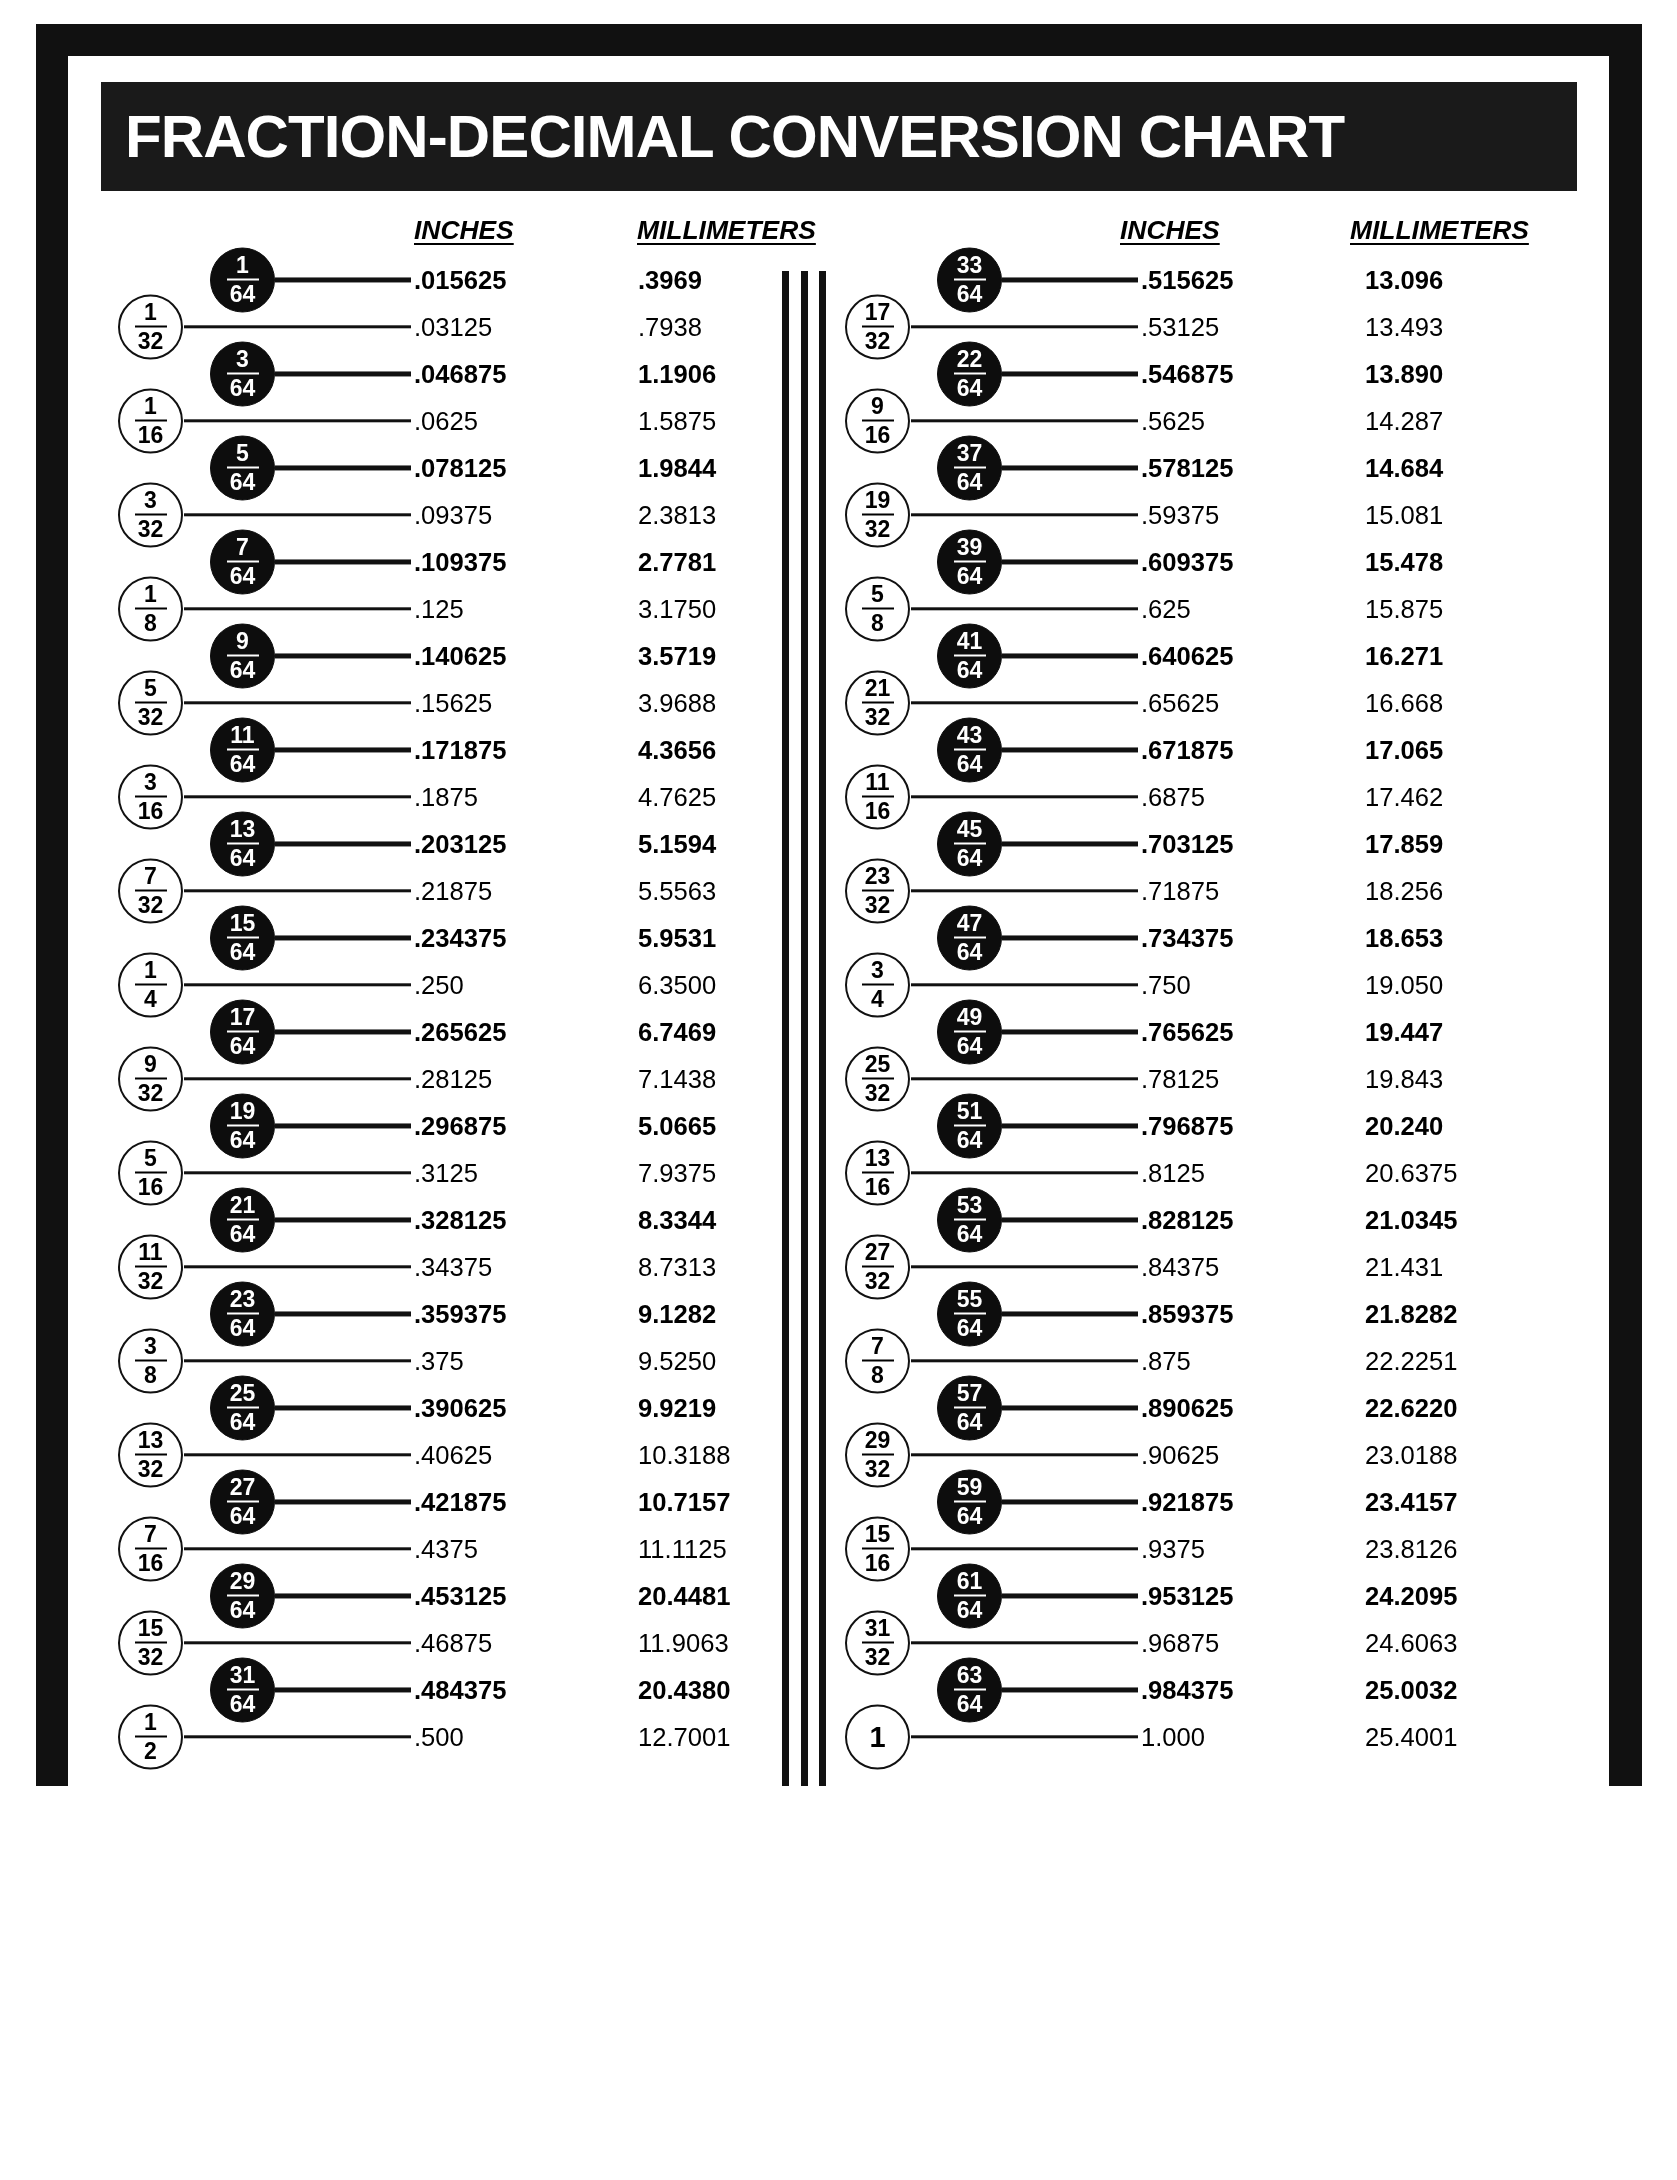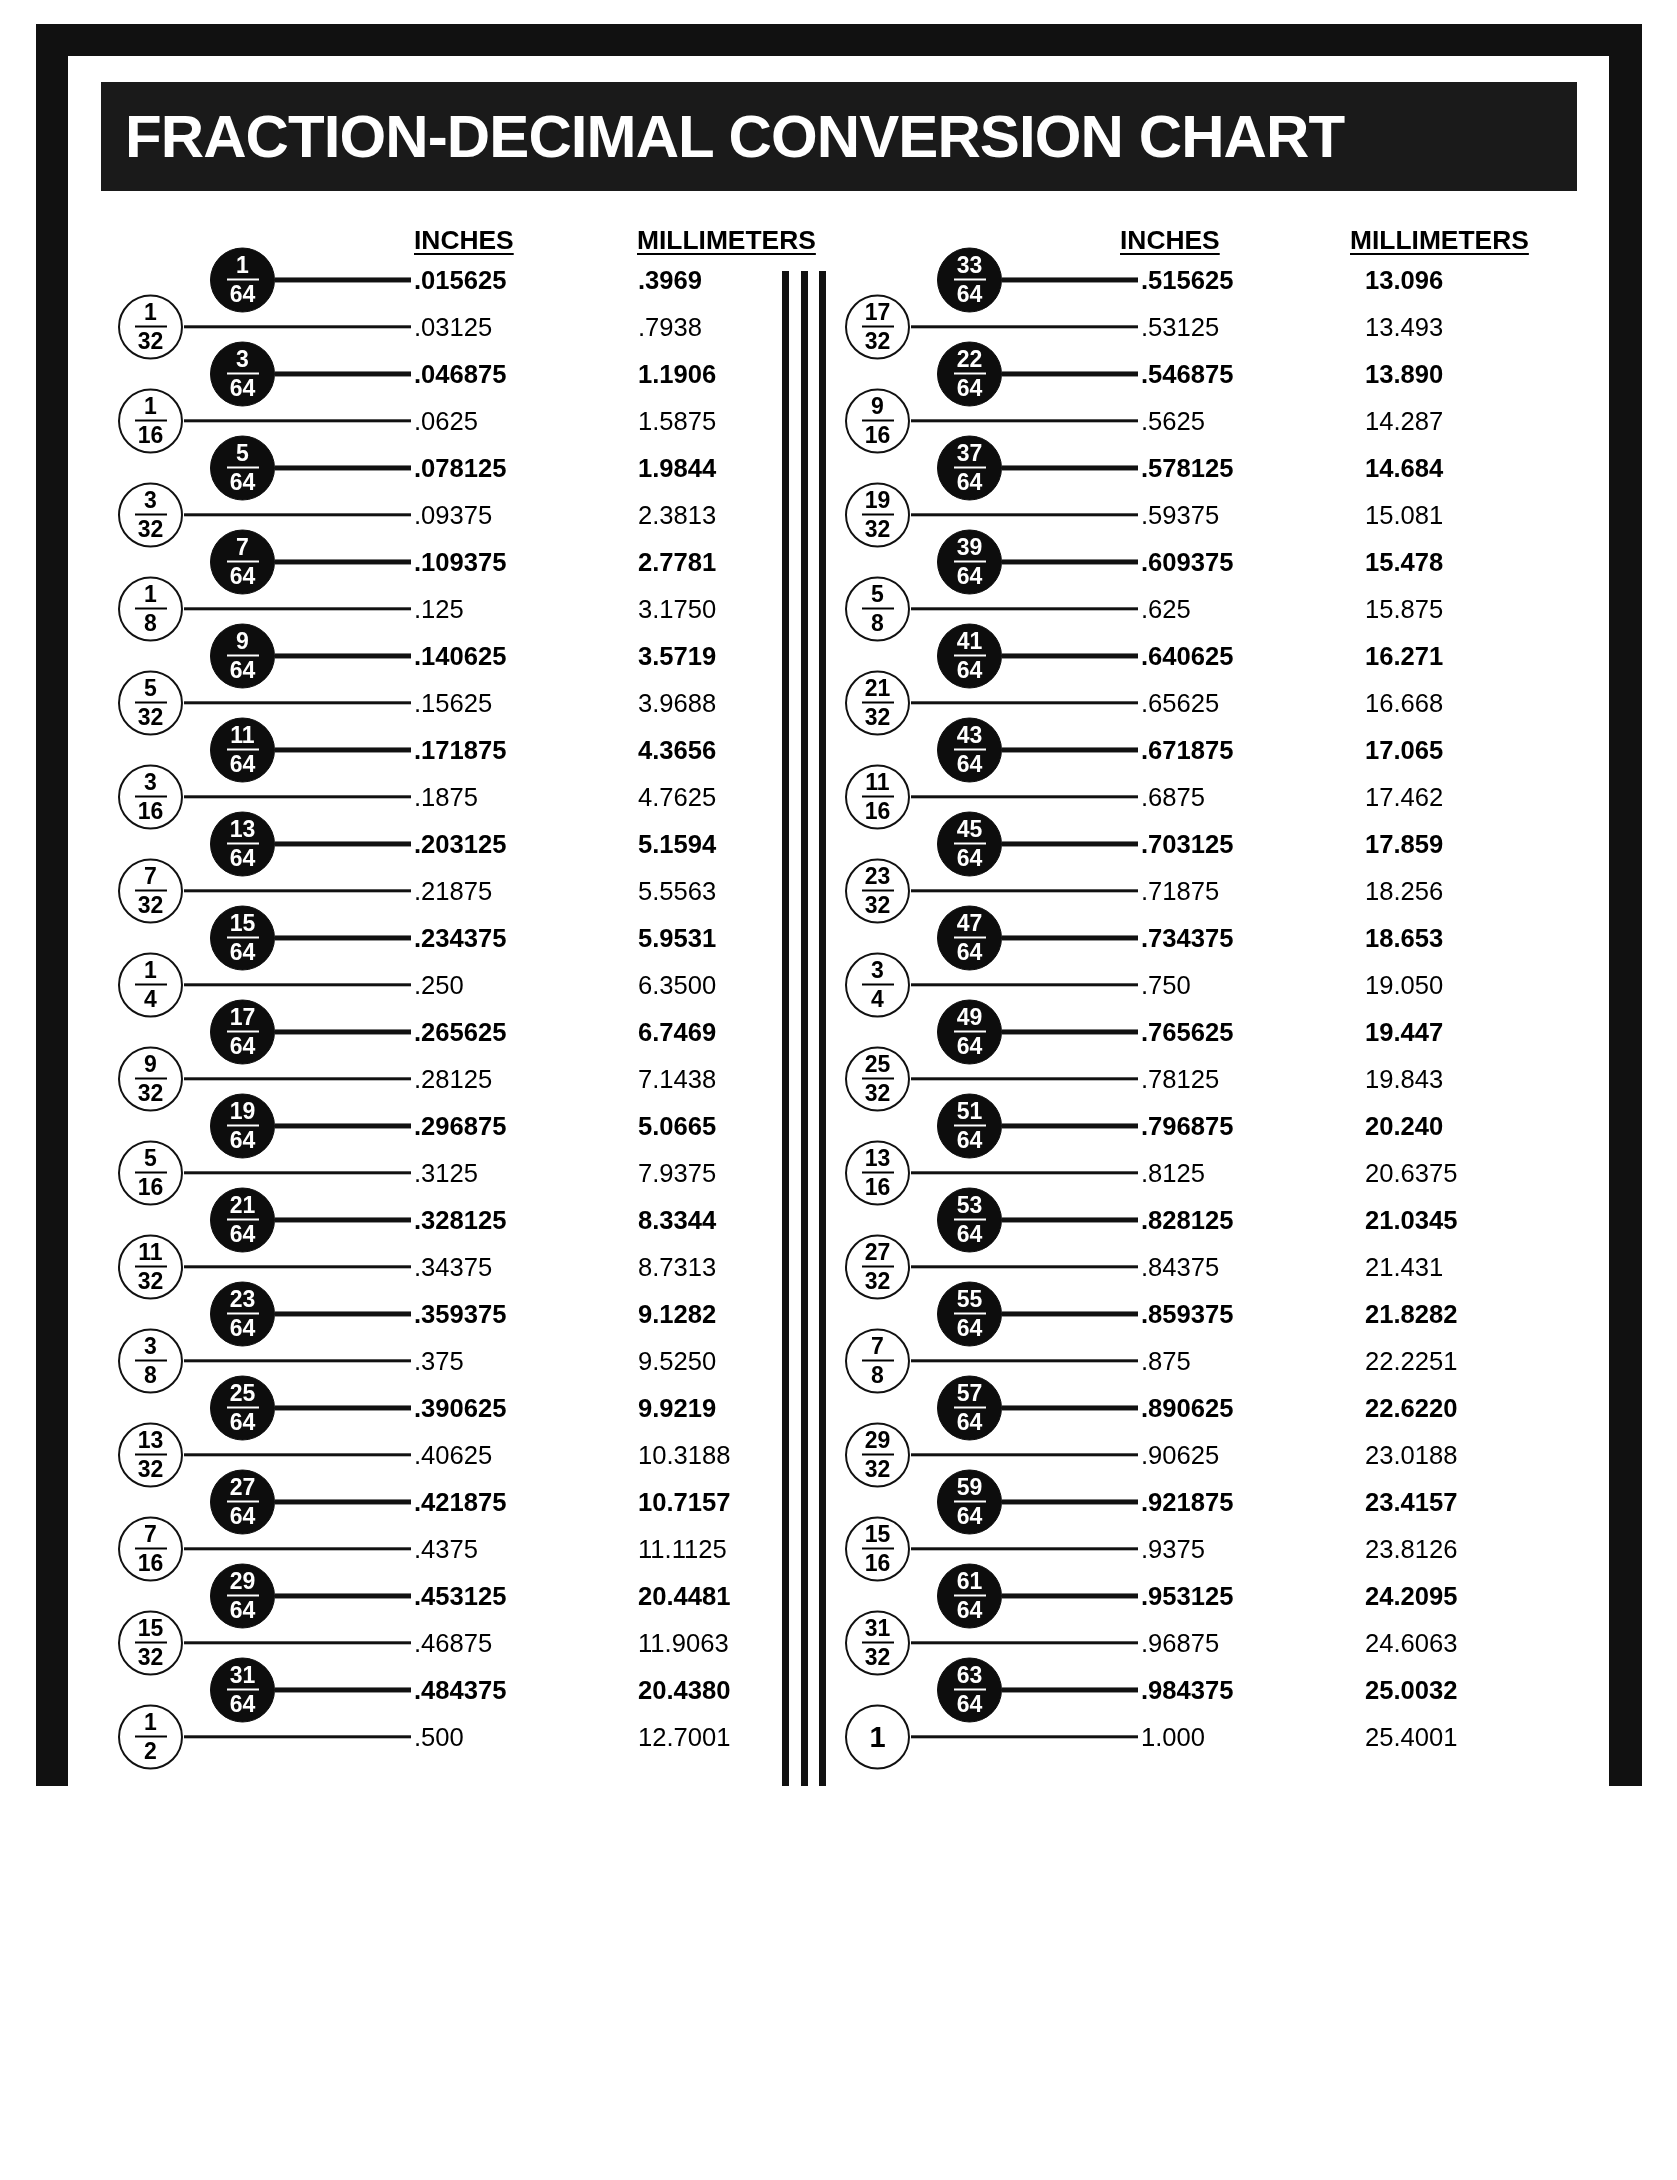--- a/index.html
+++ b/index.html
@@ -43,23 +43,24 @@
     font-size: 60px;
     font-weight: bold;
     letter-spacing: -0.9px;
     font-family: "Liberation Sans", sans-serif;
     white-space: nowrap;
   }
 
   
   .headers {
     position: absolute;
-    top: 225px; left: 0;
+    top: 215px; left: 0;
     width: 1677px;
     height: 34px;
+    font-style: italic;
   }
   .hdr {
     position: absolute;
     font-size: 26.4px;
     font-weight: bold;
     text-decoration: underline;
     text-underline-offset: 4.3px;
     color: #000;
     white-space: nowrap;
   }

